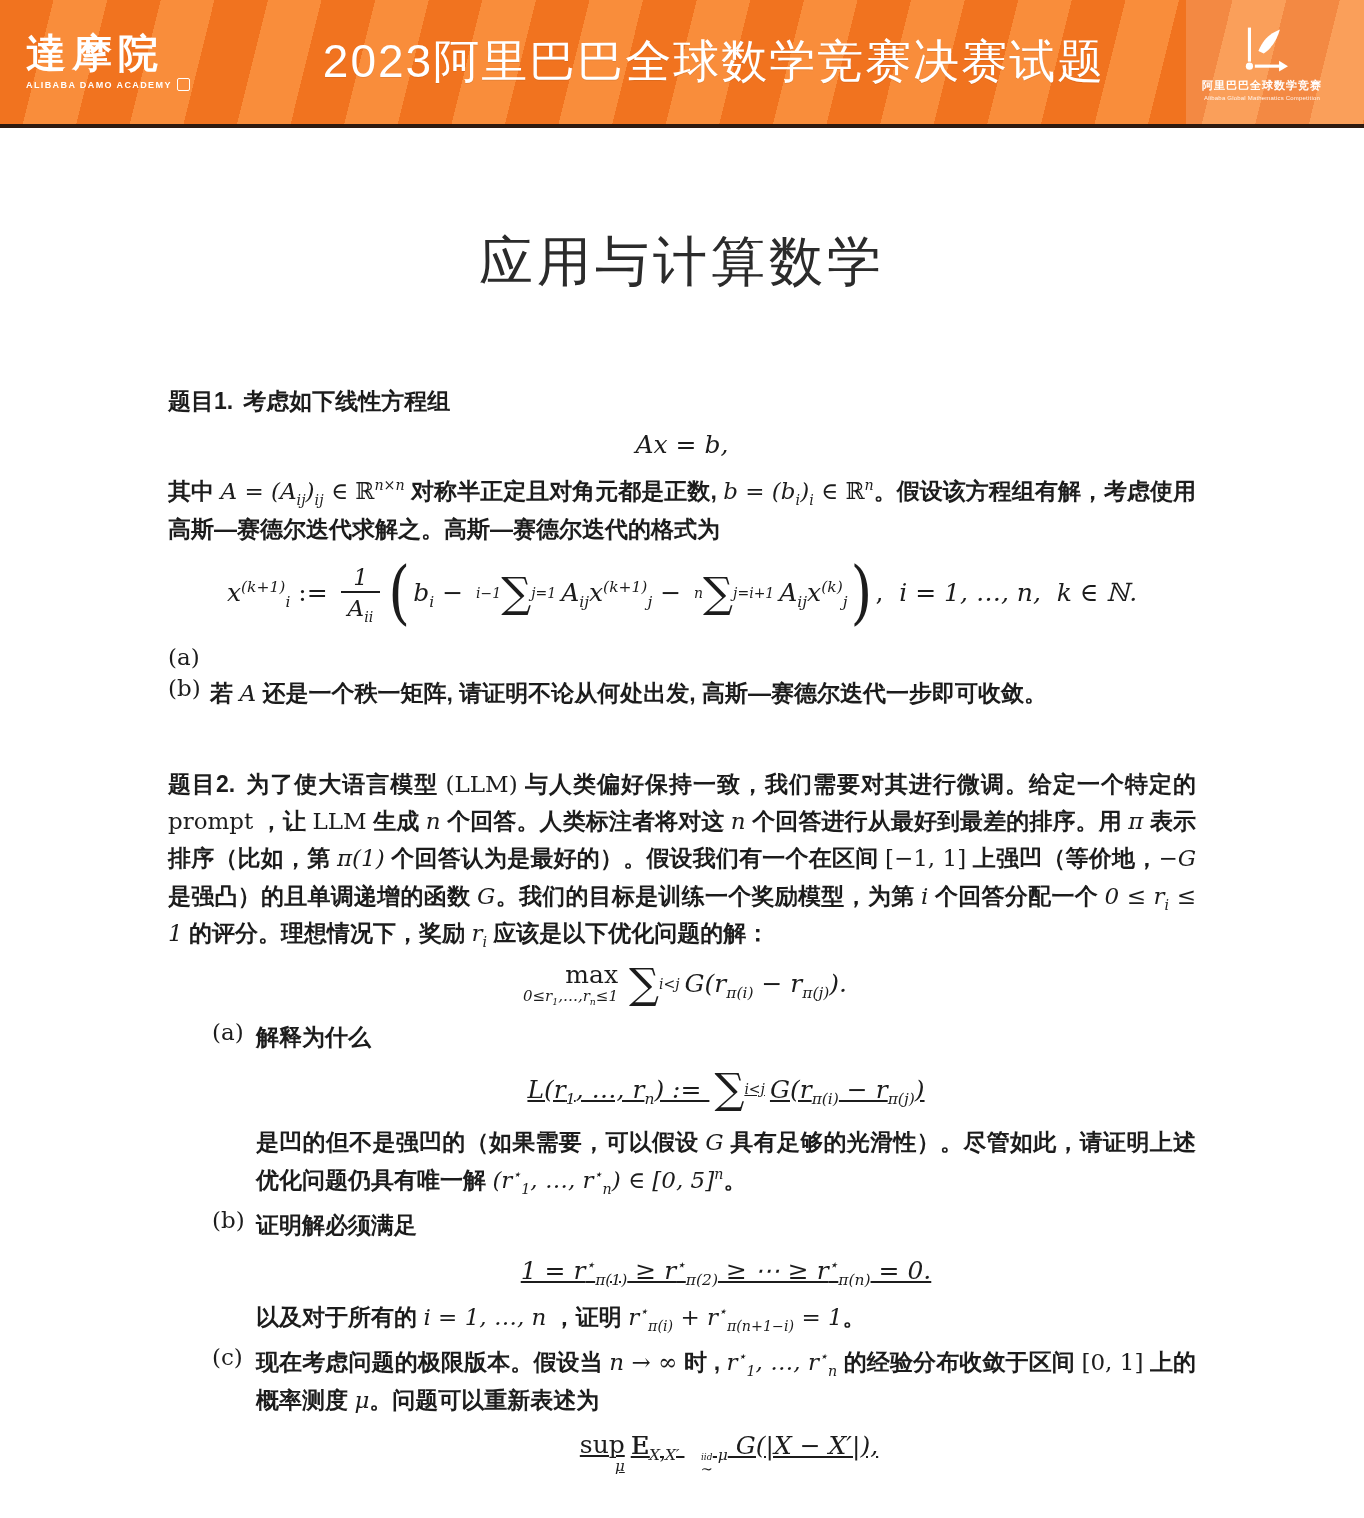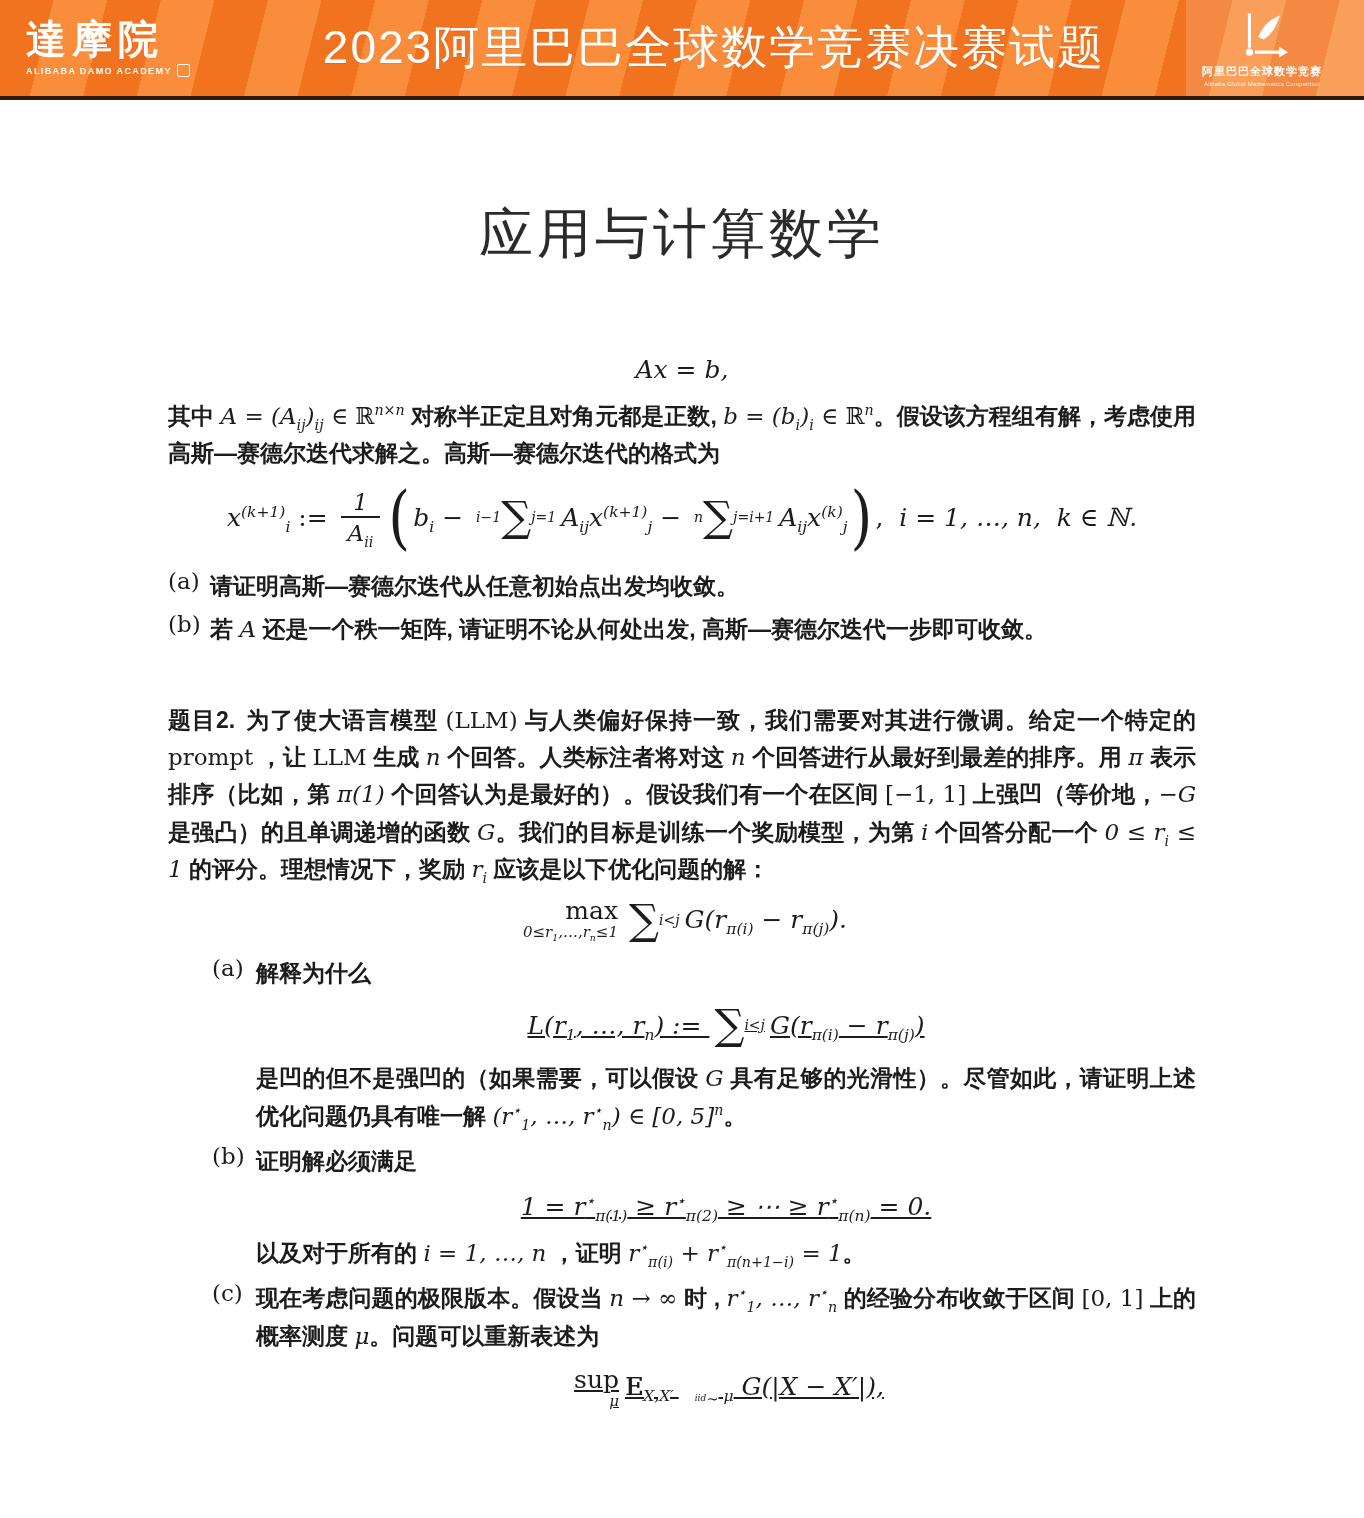--- a/index.html
+++ b/index.html
@@ -1,20 +1,20 @@
 <!DOCTYPE html>
 <html style="--hb: #f1731f; --hs: #f98d3b;"><head>
 <meta charset="utf-8">
 <style>
   html,body{margin:0;padding:0;background:#fff;}
   body{width:1364px;min-height:1518px;font-family:"Liberation Sans",sans-serif;color:#1c1c1c;}
   .page{width:1364px;}
 
   
-  .header{position:relative;height:100px;display:flex;align-items:center;padding:13px 26px;box-sizing:border-box;
+  .header{position:relative;height:128px;display:flex;align-items:center;padding:13px 26px;box-sizing:border-box;
     background:repeating-linear-gradient(104deg,var(--hb,#f1731f) 0 52px,var(--hs,#f98d3b) 52px 104px);
     border-bottom:4px solid #2e1a10;overflow:hidden;}
   .comp-bg{position:absolute;right:0;top:0;bottom:0;width:178px;background:rgba(255,255,255,0.16);}
   .damo{width:216px;color:#fff;z-index:1;}
   .damo-cn{font-family:"Liberation Serif",serif;font-weight:900;font-size:40px;line-height:1.05;letter-spacing:6px;}
   .damo-en{font-size:9px;font-weight:700;letter-spacing:1.4px;margin-top:3px;display:flex;align-items:center;}
   .seal{display:inline-block;width:11px;height:11px;border:1px solid #fff;border-radius:2px;margin-left:5px;}
   .hd-title{flex:1;margin:0;text-align:center;color:#fff;font-size:46px;font-weight:400;letter-spacing:2px;z-index:1;
     text-shadow:0 1px 0 rgba(0,0,0,0.08);}
   .comp{width:152px;display:flex;flex-direction:column;align-items:center;color:#fff;z-index:1;}
@@ -26,21 +26,21 @@
   .doc{width:1028px;margin:0 auto;padding-top:4px;}
   .doc-title{font-family:"Liberation Serif",serif;font-weight:500;font-size:54px;color:#2b2b2b;
     text-align:center;margin:94px 0 84px;letter-spacing:4px;}
   .para{font-size:23px;line-height:1.62;margin:0;font-weight:600;}
   .just{text-align:justify;}
   .plabel{font-weight:800;margin-right:10px;}
   .mi{font-family:"DejaVu Serif",serif;font-style:italic;font-weight:400;}
   .ro{font-family:"DejaVu Serif",serif;font-style:normal;font-weight:400;}
   .bb{font-family:"DejaVu Serif",serif;font-style:normal;font-weight:400;text-shadow:.8px 0 0 currentColor;}
   sub,sup{font-size:.62em;line-height:0;}
-  .stk{display:inline-flex;flex-direction:row;align-items:center;line-height:1;vertical-align:-0.4em;margin-left:16px;}
+  .stk{display:inline-flex;flex-direction:column;align-items:center;line-height:1;vertical-align:-0.4em;margin-left:16px;}
   .stk span:first-child{font-size:.58em;font-style:italic;line-height:1;}
   .stk span:last-child{font-size:.95em;line-height:.9;}
 
   
   .formula{display:flex;justify-content:center;align-items:center;font-size:25px;margin:10px 0 14px;
     font-family:"DejaVu Serif",serif;}
   .mrow{font-family:"DejaVu Serif",serif;white-space:pre-wrap;}
   .gsf{margin:16px 0 22px;}
   .frac{display:inline-flex;flex-direction:column;align-items:center;font-size:23px;margin:0 5px;line-height:1.15;}
   .frac .num{padding:0 7px 1px;}
@@ -94,20 +94,21 @@
       <div class="comp-cn">阿里巴巴全球数学竞赛</div>
       <div class="comp-en">Alibaba Global Mathematics Competition</div>
     </div>
   </header>
 
   <main class="doc">
 
     <h2 class="doc-title">应用与计算数学</h2>
 
     <section class="p1">
+      <p class="para"><span class="plabel">题目1.</span><span>考虑如下线性方程组</span></p>
 
       <div class="formula">
         <span class="mrow"><span class="mi">Ax = b,</span></span>
       </div>
 
       <p class="para just"><span class="">其中 </span><span class="mi">A = (A</span><sub class="mi">ij</sub><span class="mi">)</span><sub class="mi">ij</sub><span class="ro"> ∈ ℝ</span><sup class="mi">n×n</sup><span class=""> 对称半正定且对角元都是正数, </span><span class="mi">b = (b</span><sub class="mi">i</sub><span class="mi">)</span><sub class="mi">i</sub><span class="ro"> ∈ ℝ</span><sup class="mi">n</sup><span class="">。假设该方程组有解，考虑使用高斯—赛德尔迭代求解之。高斯—赛德尔迭代的格式为</span></p>
 
       <div class="formula gsf">
         <span class="mrow"><span class="mi">x</span><sup class="mi">(k+1)</sup><sub class="mi">i</sub><span class="ro"> := </span></span>
         <span class="frac">
@@ -127,21 +128,20 @@
           <span class="op">∑</span>
           <span class="lim">j=i+1</span>
         </span>
         <span class="mrow"><span class="mi">A</span><sub class="mi">ij</sub><span class="mi">x</span><sup class="mi">(k)</sup><sub class="mi">j</sub></span>
         <span class="bigp">)</span>
         <span class="mrow"><span class="ro">, </span><span class="mi"> i</span><span class="mi"> = 1, …, n,  k ∈ ℕ.</span></span>
       </div>
 
       <div class="item p1i">
         <span class="tag ro">(a)</span>
-        <p class="para itext"><span class="">请证明高斯—赛德尔迭代从任意初始点出发均收敛。</span></p>
       </div>
       <div class="item p1i">
         <span class="tag ro">(b)</span>
         <p class="para itext"><span class="">若 </span><span class="mi">A</span><span class=""> 还是一个秩一矩阵, 请证明不论从何处出发, 高斯—赛德尔迭代一步即可收敛。</span></p>
       </div>
     </section>
 
     <section class="p2">
       <p class="para just"><span class="plabel">题目2.</span><span><span class="">为了使大语言模型 </span><span class="ro">(LLM)</span><span class=""> 与人类偏好保持一致，我们需要对其进行微调。给定一个特定的 </span><span class="ro">prompt</span><span class=""> ，让 </span><span class="ro">LLM</span><span class=""> 生成 </span><span class="mi">n</span><span class=""> 个回答。人类标注者将对这 </span><span class="mi">n</span><span class=""> 个回答进行从最好到最差的排序。用 </span><span class="mi">π</span><span class=""> 表示排序（比如，第 </span><span class="mi">π(1)</span><span class=""> 个回答认为是最好的）。假设我们有一个在区间 </span><span class="ro">[−1, 1]</span><span class=""> 上强凹（等价地，</span><span class="mi">−G</span><span class=""> 是强凸）的且单调递增的函数 </span><span class="mi">G</span><span class="">。我们的目标是训练一个奖励模型，为第 </span><span class="mi">i</span><span class=""> 个回答分配一个 </span><span class="mi">0 ≤ r</span><sub class="mi">i</sub><span class="mi"> ≤ 1</span><span class=""> 的评分。理想情况下，奖励 </span><span class="mi">r</span><sub class="mi">i</sub><span class=""> 应该是以下优化问题的解：</span></span></p>
 

